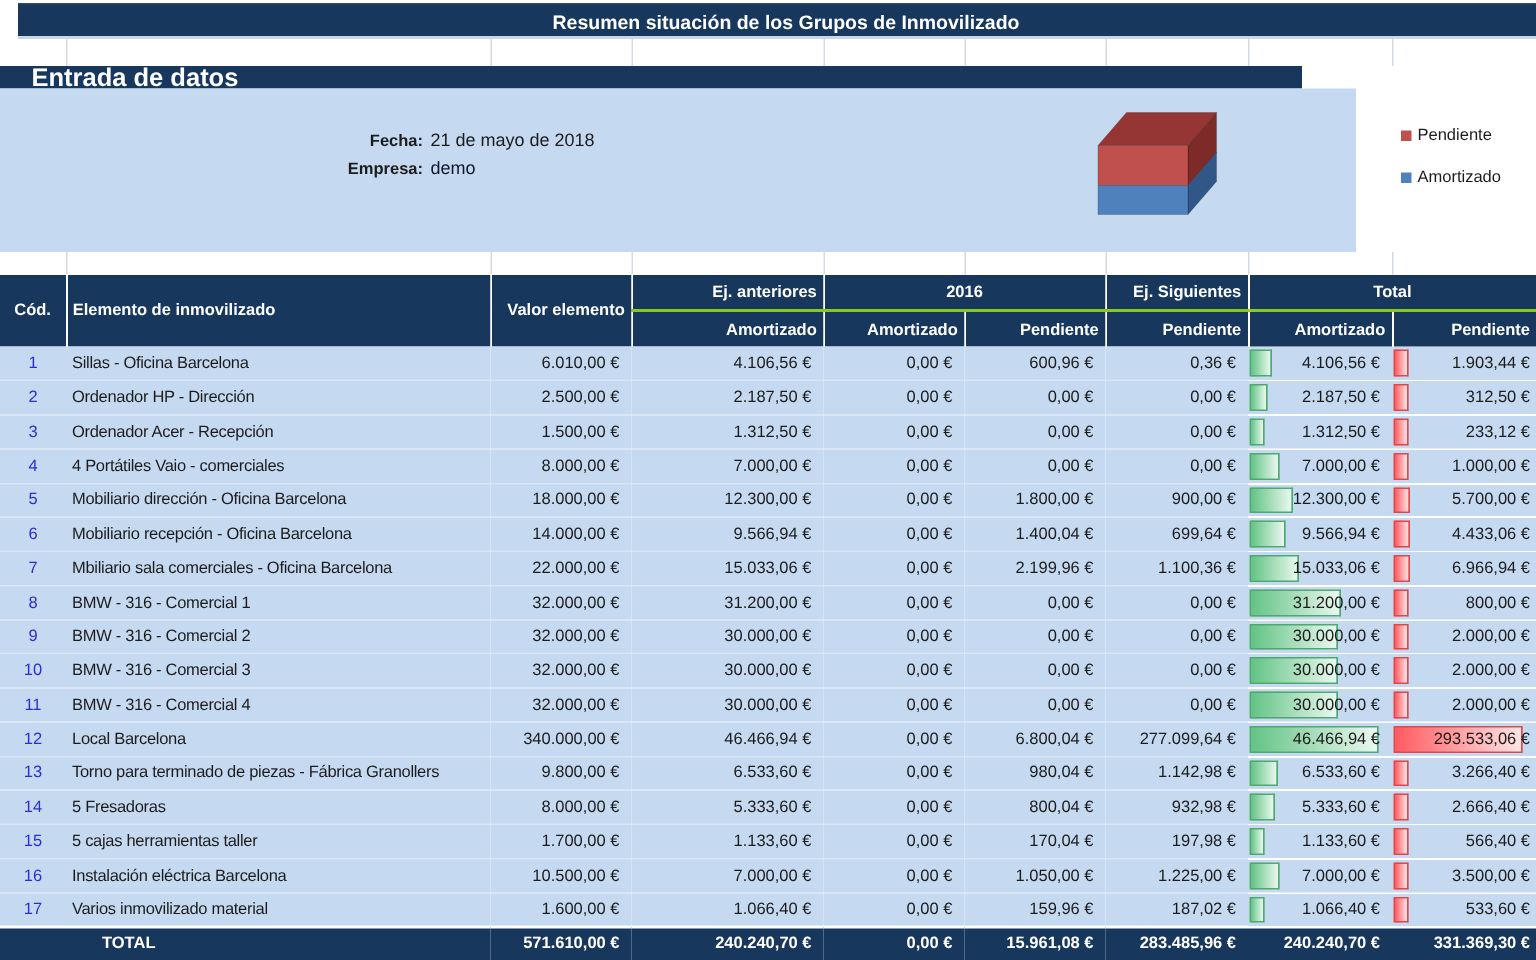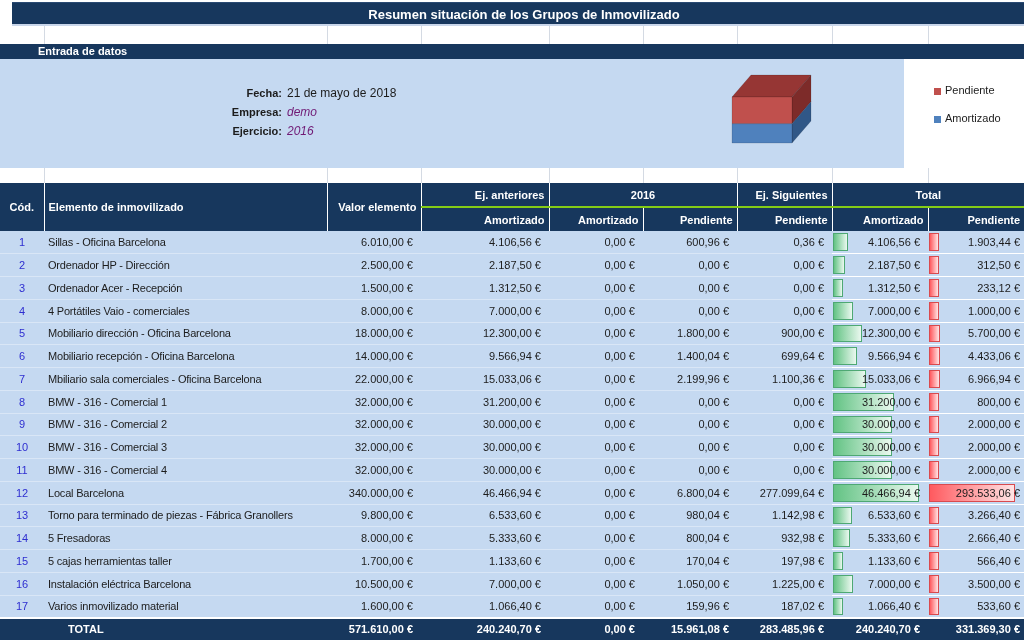--- a/index.html
+++ b/index.html
@@ -21,34 +21,34 @@
   }
 
   
   .gap-row { left:0; width:1024px; background:#ffffff; }
   #gap1 { top:26px; height:18px; }
   #gap2 { top:168px; height:15px; }
   .gridline { position:absolute; top:0; bottom:0; width:1px; background:#d4dae3; }
 
   
   #entrada-bar {
-    left:0; top:44px; width:1024px; height:15px;
-    font-size:11px; font-weight:bold; line-height:15px; padding-left:38px;
+    left:0; top:44px; width:868px; height:15px;
+    font-size:17px; font-weight:bold; line-height:15px; padding-left:21px;
   }
   #entrada-panel {
     left:0; top:59px; width:904px; height:109px;
     background:#C5D9F1;
   }
   .field-row { position:absolute; left:0; height:19px; line-height:19px; font-size:12px; }
   .field-row .f-label {
     display:inline-block; width:282px; text-align:right;
     font-weight:bold; color:#1c1c1c; font-size:11px;
   }
   .field-row .f-value { margin-left:5px; color:#1c1c1c; }
-  .field-row .f-value.link { color:#701a75;font-style:italic; }
+  .field-row .f-value.link { color:#0f172a; }
 
   
   #cube-chart { left:726px; top:11px; width:92px; height:80px; }
 
   
   #chart-legend { left:934px; top:22px; }
   .legend-item { position:absolute; left:0; height:12px; white-space:nowrap; }
   .legend-swatch { display:inline-block; width:7px; height:7px; margin-right:4px; }
   .legend-label { font-size:11px; color:#1c1c1c; vertical-align:1px; }
 
@@ -109,23 +109,20 @@
 
 <div id="entrada-bar" class="abs navy-bar">Entrada de datos</div>
 
 <div id="entrada-panel" class="abs">
 
   <div class="field-row" style="top:25px;">
     <span class="f-label">Fecha:</span><span class="f-value">21 de mayo de 2018</span>
   </div>
   <div class="field-row" style="top:44px;">
     <span class="f-label">Empresa:</span><span class="f-value link">demo</span>
-  </div>
-  <div class="field-row" style="top:63px;">
-    <span class="f-label">Ejercicio:</span><span class="f-value link">2016</span>
   </div>
 
   <svg id="cube-chart" class="abs" viewBox="0 0 92 78" width="92" height="78">
     <polygon points="6,26 66,26 85,4 25,4" stroke="rgba(0,0,0,0.25)" stroke-width="0.5" fill="#963634"></polygon>
     <polygon points="66,26 85,4 85,30.7 66,52.7" stroke="rgba(0,0,0,0.25)" stroke-width="0.5" fill="#7D2B29"></polygon>
     <polygon points="66,52.7 85,30.7 85,50 66,72" stroke="rgba(0,0,0,0.25)" stroke-width="0.5" fill="#305787"></polygon>
     <polygon points="6,26 66,26 66,52.7 6,52.7" stroke="rgba(0,0,0,0.25)" stroke-width="0.5" fill="#C0504D"></polygon>
     <polygon points="6,52.7 66,52.7 66,72 6,72" stroke="rgba(0,0,0,0.25)" stroke-width="0.5" fill="#4F81BD"></polygon>
   </svg>
 

